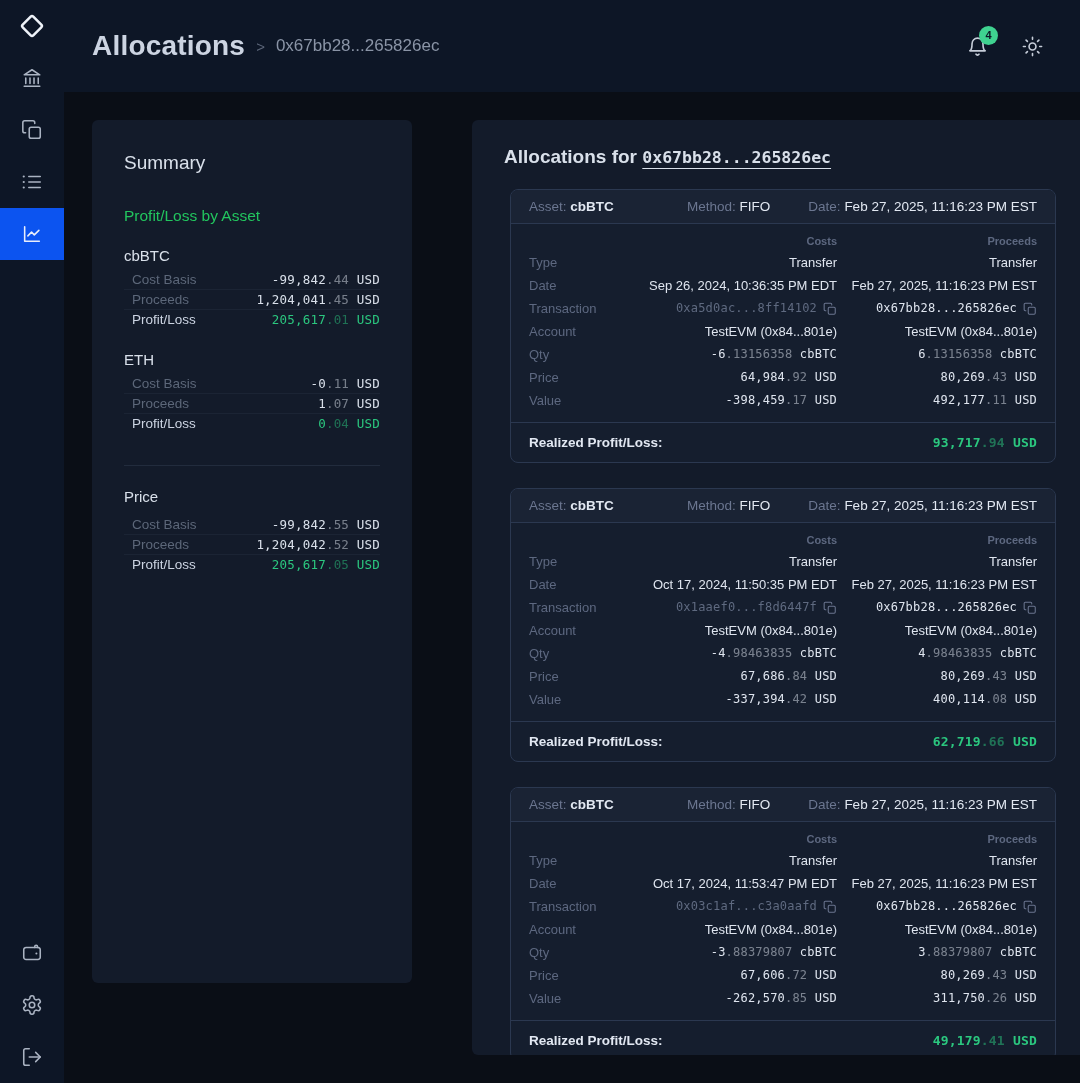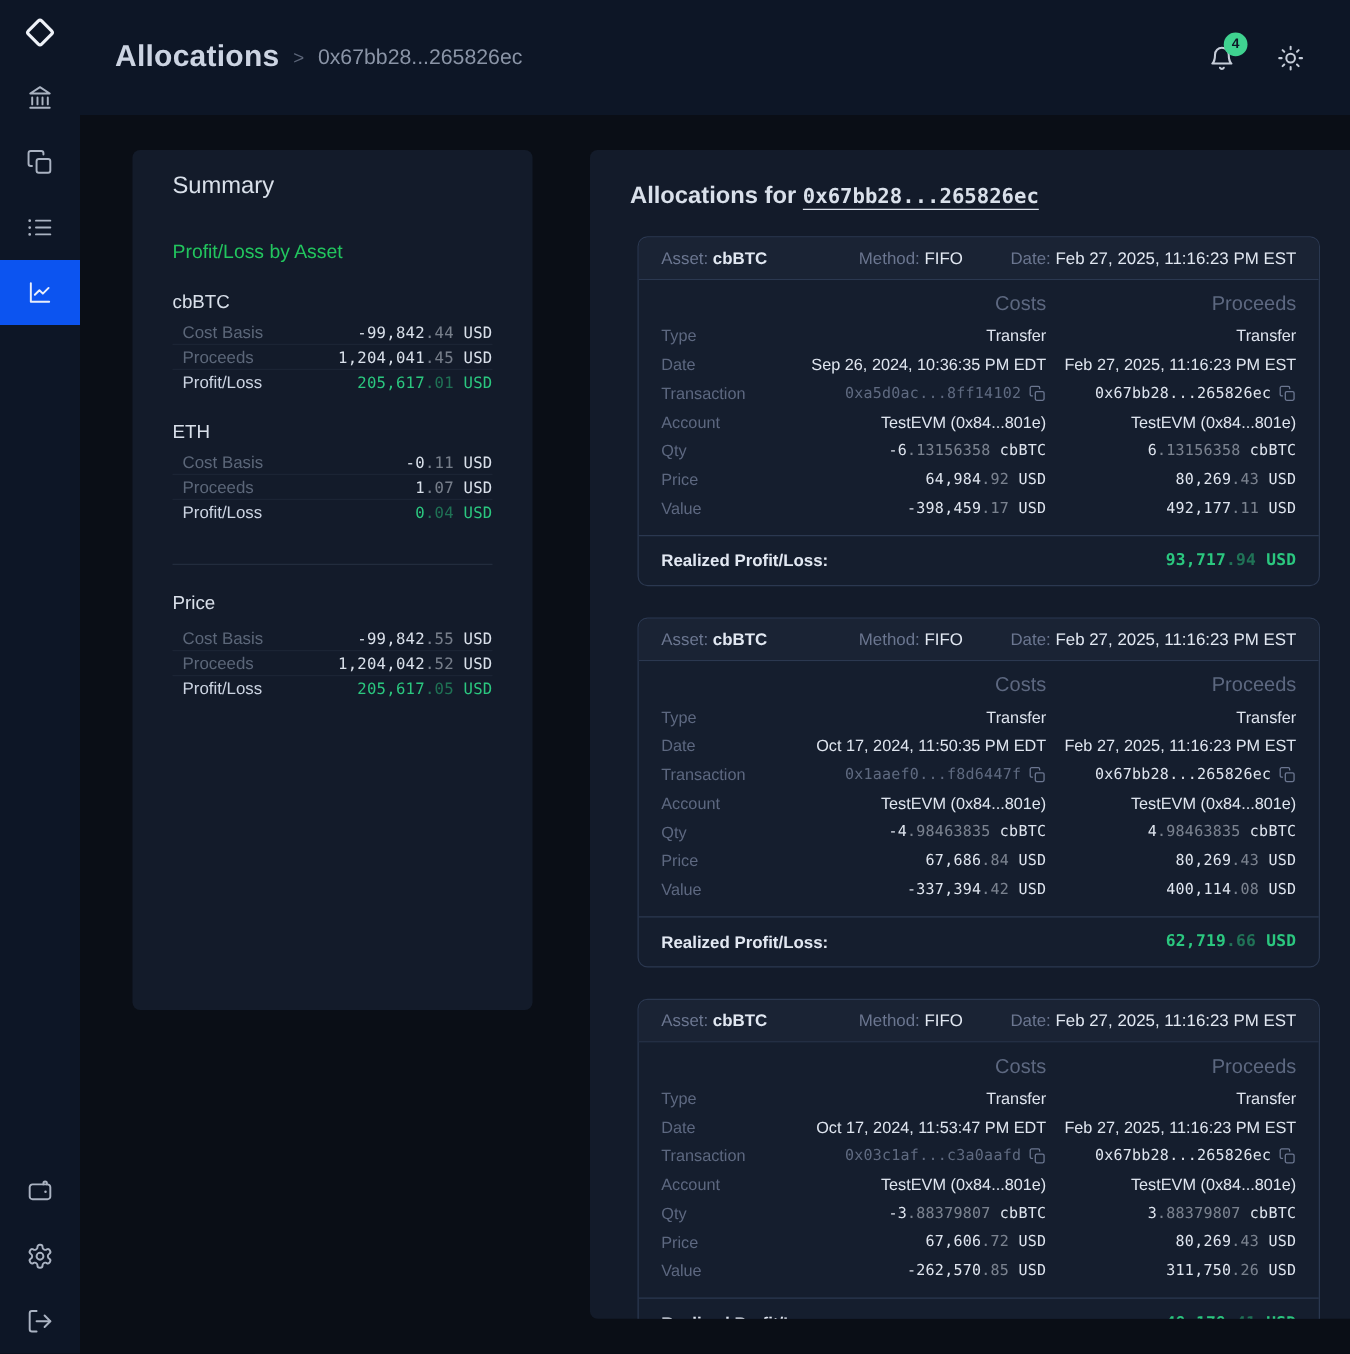--- a/index.html
+++ b/index.html
@@ -23,37 +23,37 @@
   }
   .side-item.logo { color:#eef2f8; }
   .side-item.active { background:#0c54f0; color:#e9eefb; }
   .side-spacer { flex:1; }
 
   
   .header {
     position:absolute; left:64px; top:0; right:0; height:92px;
     background:#0d1626; display:flex; align-items:center; padding:0 36px 0 28px; z-index:2;
   }
-  .crumb-title { font-size:24px; font-weight:700; color:#ccd4e2; letter-spacing:.2px; cursor:pointer; }
+  .crumb-title { font-size:28px; font-weight:700; color:#ccd4e2; letter-spacing:.2px; cursor:pointer; }
   .crumb-sep { margin:0 11px; color:#5c6679; font-size:15px; }
   .crumb-hash { font-size:17px; color:#8a94a6; }
   .header-actions { margin-left:auto; display:flex; align-items:center; gap:32px; }
   .icon-btn { position:relative; color:#c6cdd9; cursor:pointer; background:none; border:none; }
   .badge {
     position:absolute; top:-9px; right:-9px; min-width:19px; height:19px; line-height:19px;
     background:#3fd290; color:#0d1626; border-radius:50%; font-size:11px; font-weight:700;
     text-align:center; padding:0 3px;
   }
 
   
   .main { position:absolute; left:64px; top:92px; right:0; bottom:0; background:#0a0e16; }
   .panel { position:absolute; background:#131b2a; border-radius:6px; }
 
   
-  .summary-panel { left:42px; top:28px; width:320px; height:688px; padding:18px 32px; }
+  .summary-panel { left:28px; top:28px; width:320px; height:863px; padding:32px 32px; }
   .summary-title { font-size:19px; font-weight:500; color:#d9e0ea; }
   .section-label { margin-top:33px; font-size:15.5px; color:#22c55e; }
   .asset-block { margin-top:22px; }
   .asset-name { font-size:15px; color:#d9e0ea; margin-bottom:6px; }
   .srow {
     display:flex; justify-content:space-between; align-items:center;
     padding:2px 0 2px 8px; min-height:19px;
     border-bottom:1px solid rgba(140,160,190,.07);
   }
   .srow.profit { border-bottom:none;gap:28px; }
@@ -82,21 +82,21 @@
     display:flex; align-items:center; background:#1a2334; border-bottom:1px solid #2b3850;
     border-radius:7px 7px 0 0; padding:9px 18px; font-size:13.5px;
   }
   .ch-asset { flex:1; }
   .ch-method { margin-right:38px; }
   .muted-lbl { color:#6b7690; }
   .ch-val { color:#e2e8f2; }
   .ch-asset .ch-val { font-weight:700; }
   .card-body { padding:6px 18px 10px; }
   .chead, .crow { display:grid; grid-template-columns:108px 1fr 1fr; align-items:center; }
-  .chead { padding:5px 0 4px; font-size:16px; color:#5d6880; }
+  .chead { padding:5px 0 4px; font-size:11px; color:#5d6880;font-weight:bold; }
   .chead .col { text-align:right; }
   .crow { padding:3px 0; font-size:13px; line-height:17px; }
   .clabel { color:#5d6880; }
   .cval { text-align:left; color:#dfe5ef; display:flex; justify-content:flex-end; align-items:center; gap:6px; }
   .k-num .cell-text, .k-hash .cell-text {
     font-family:"DejaVu Sans Mono", monospace; font-size:12px; letter-spacing:.2px;
   }
   .k-hash .costs-cell .cell-text { color:#5f6a80; }
   .copy-ic { display:none; color:#6b7690; cursor:pointer; }
   .k-hash .copy-ic { display:block; }

